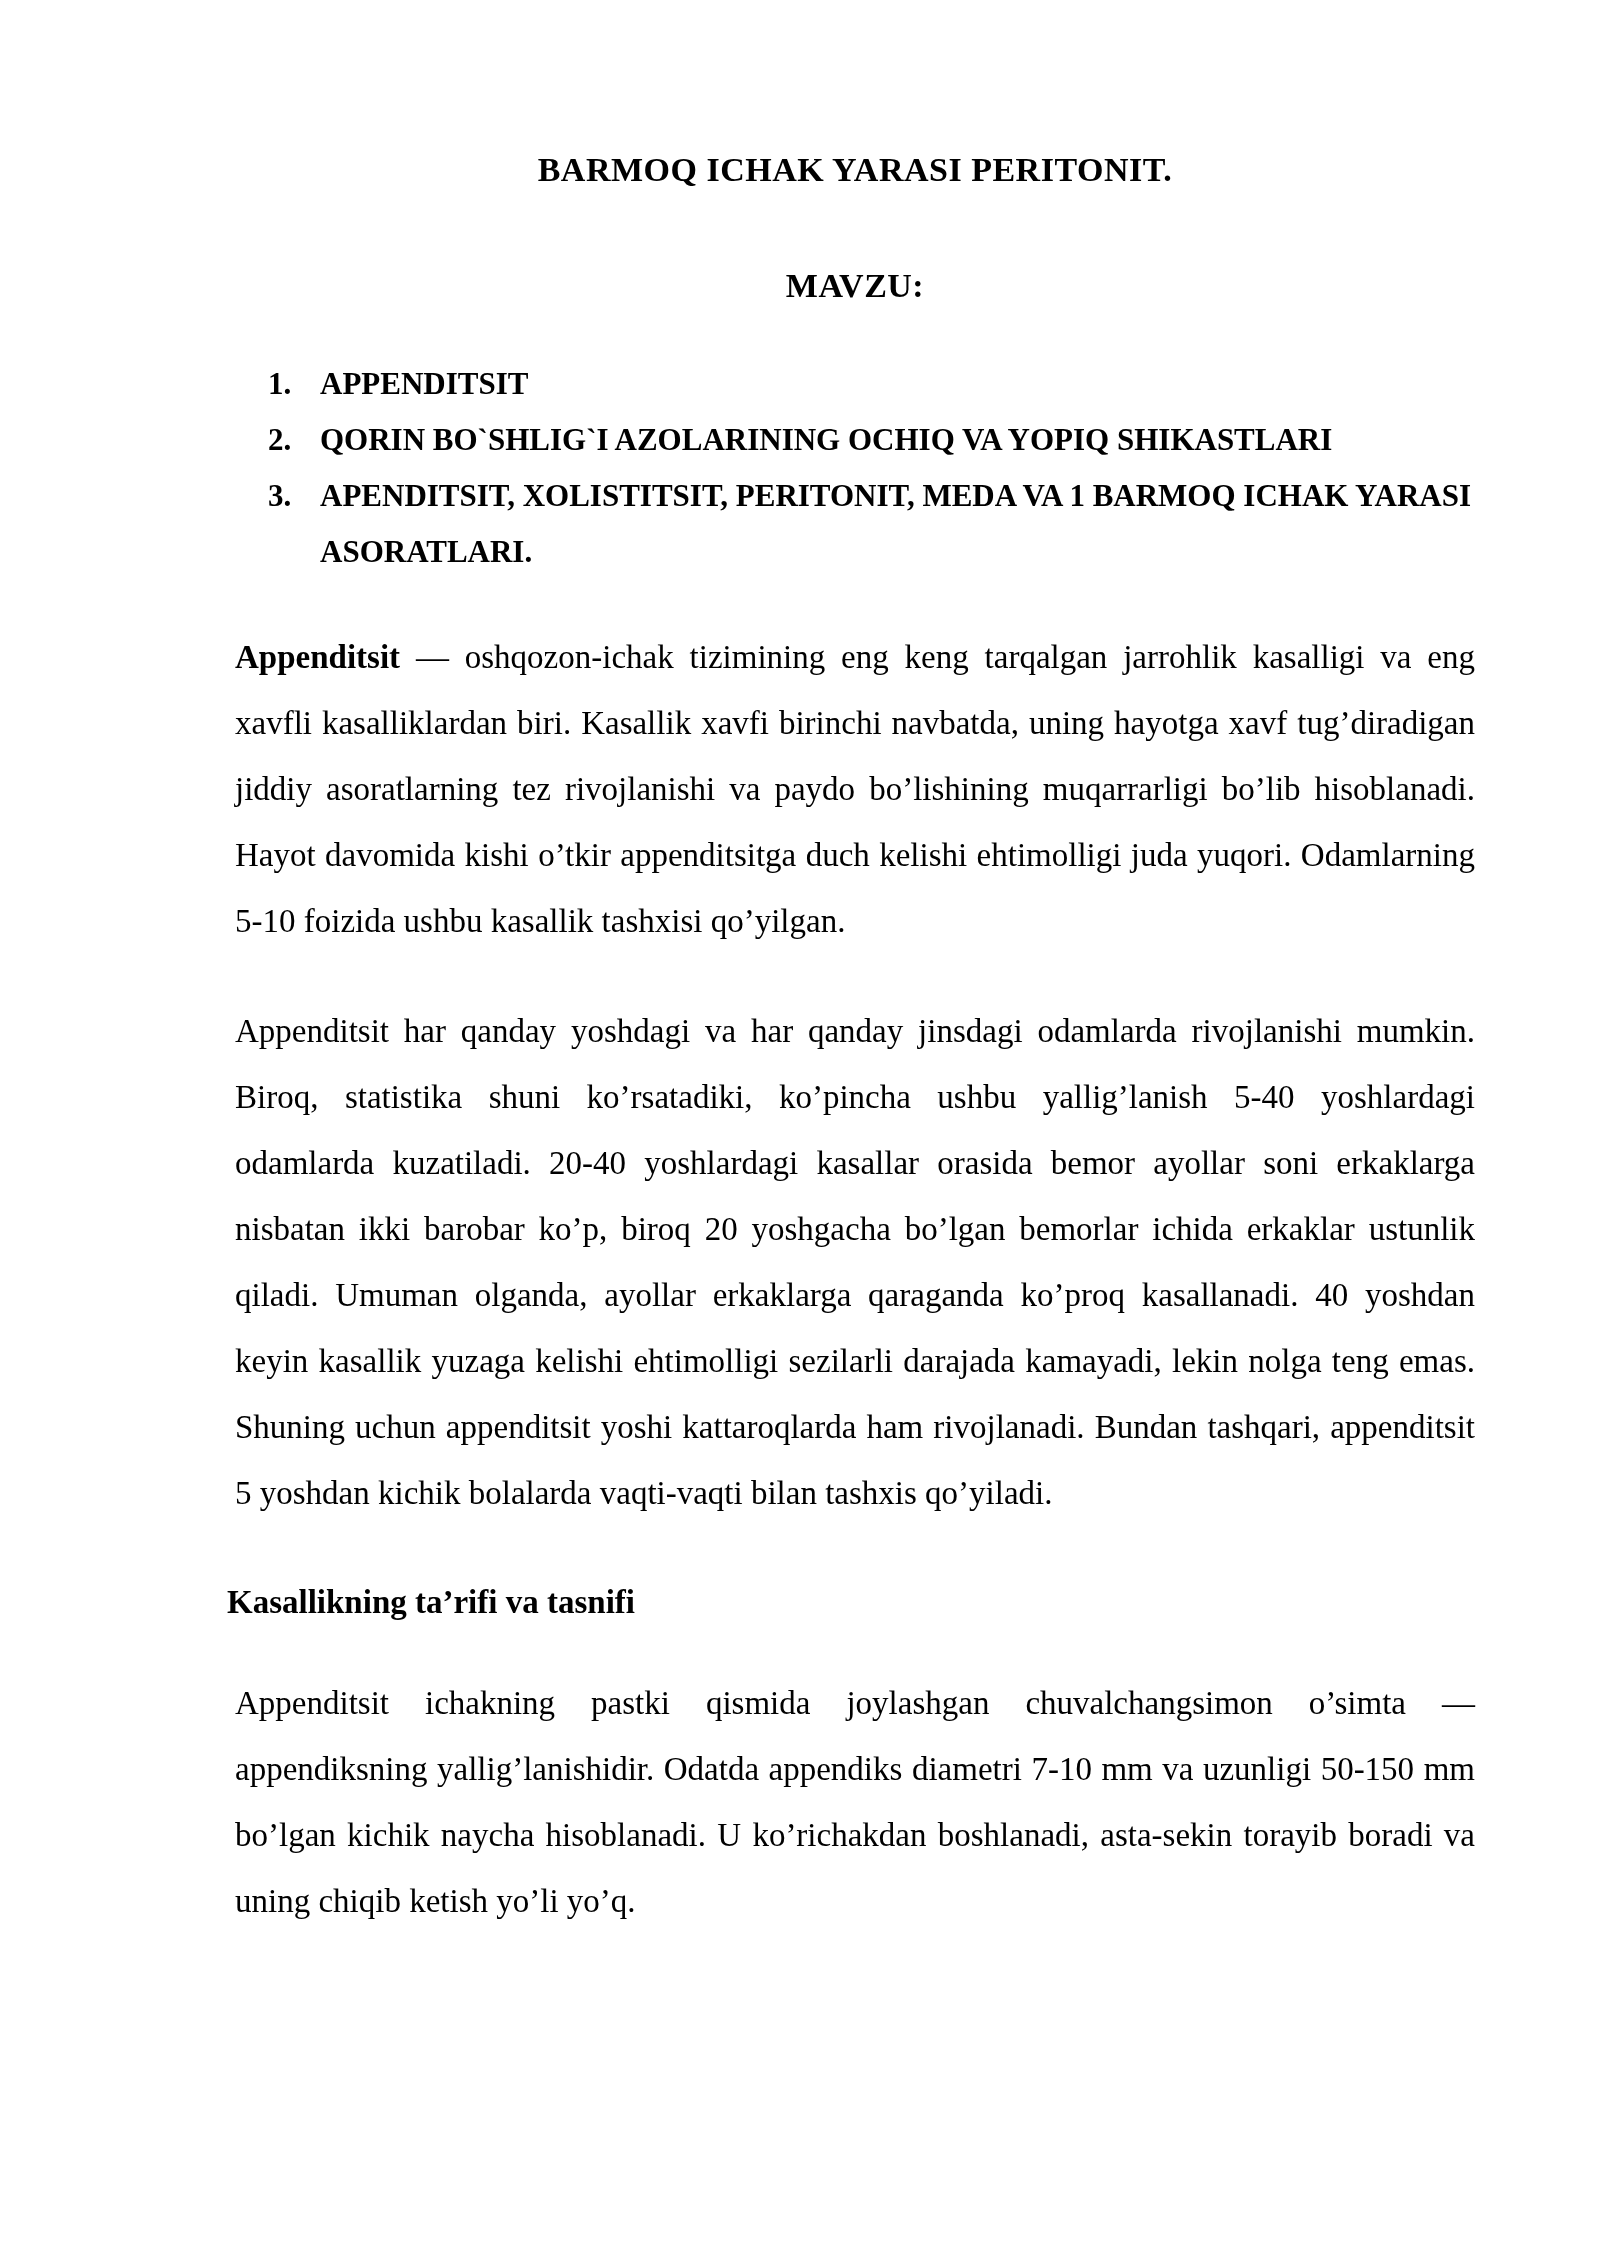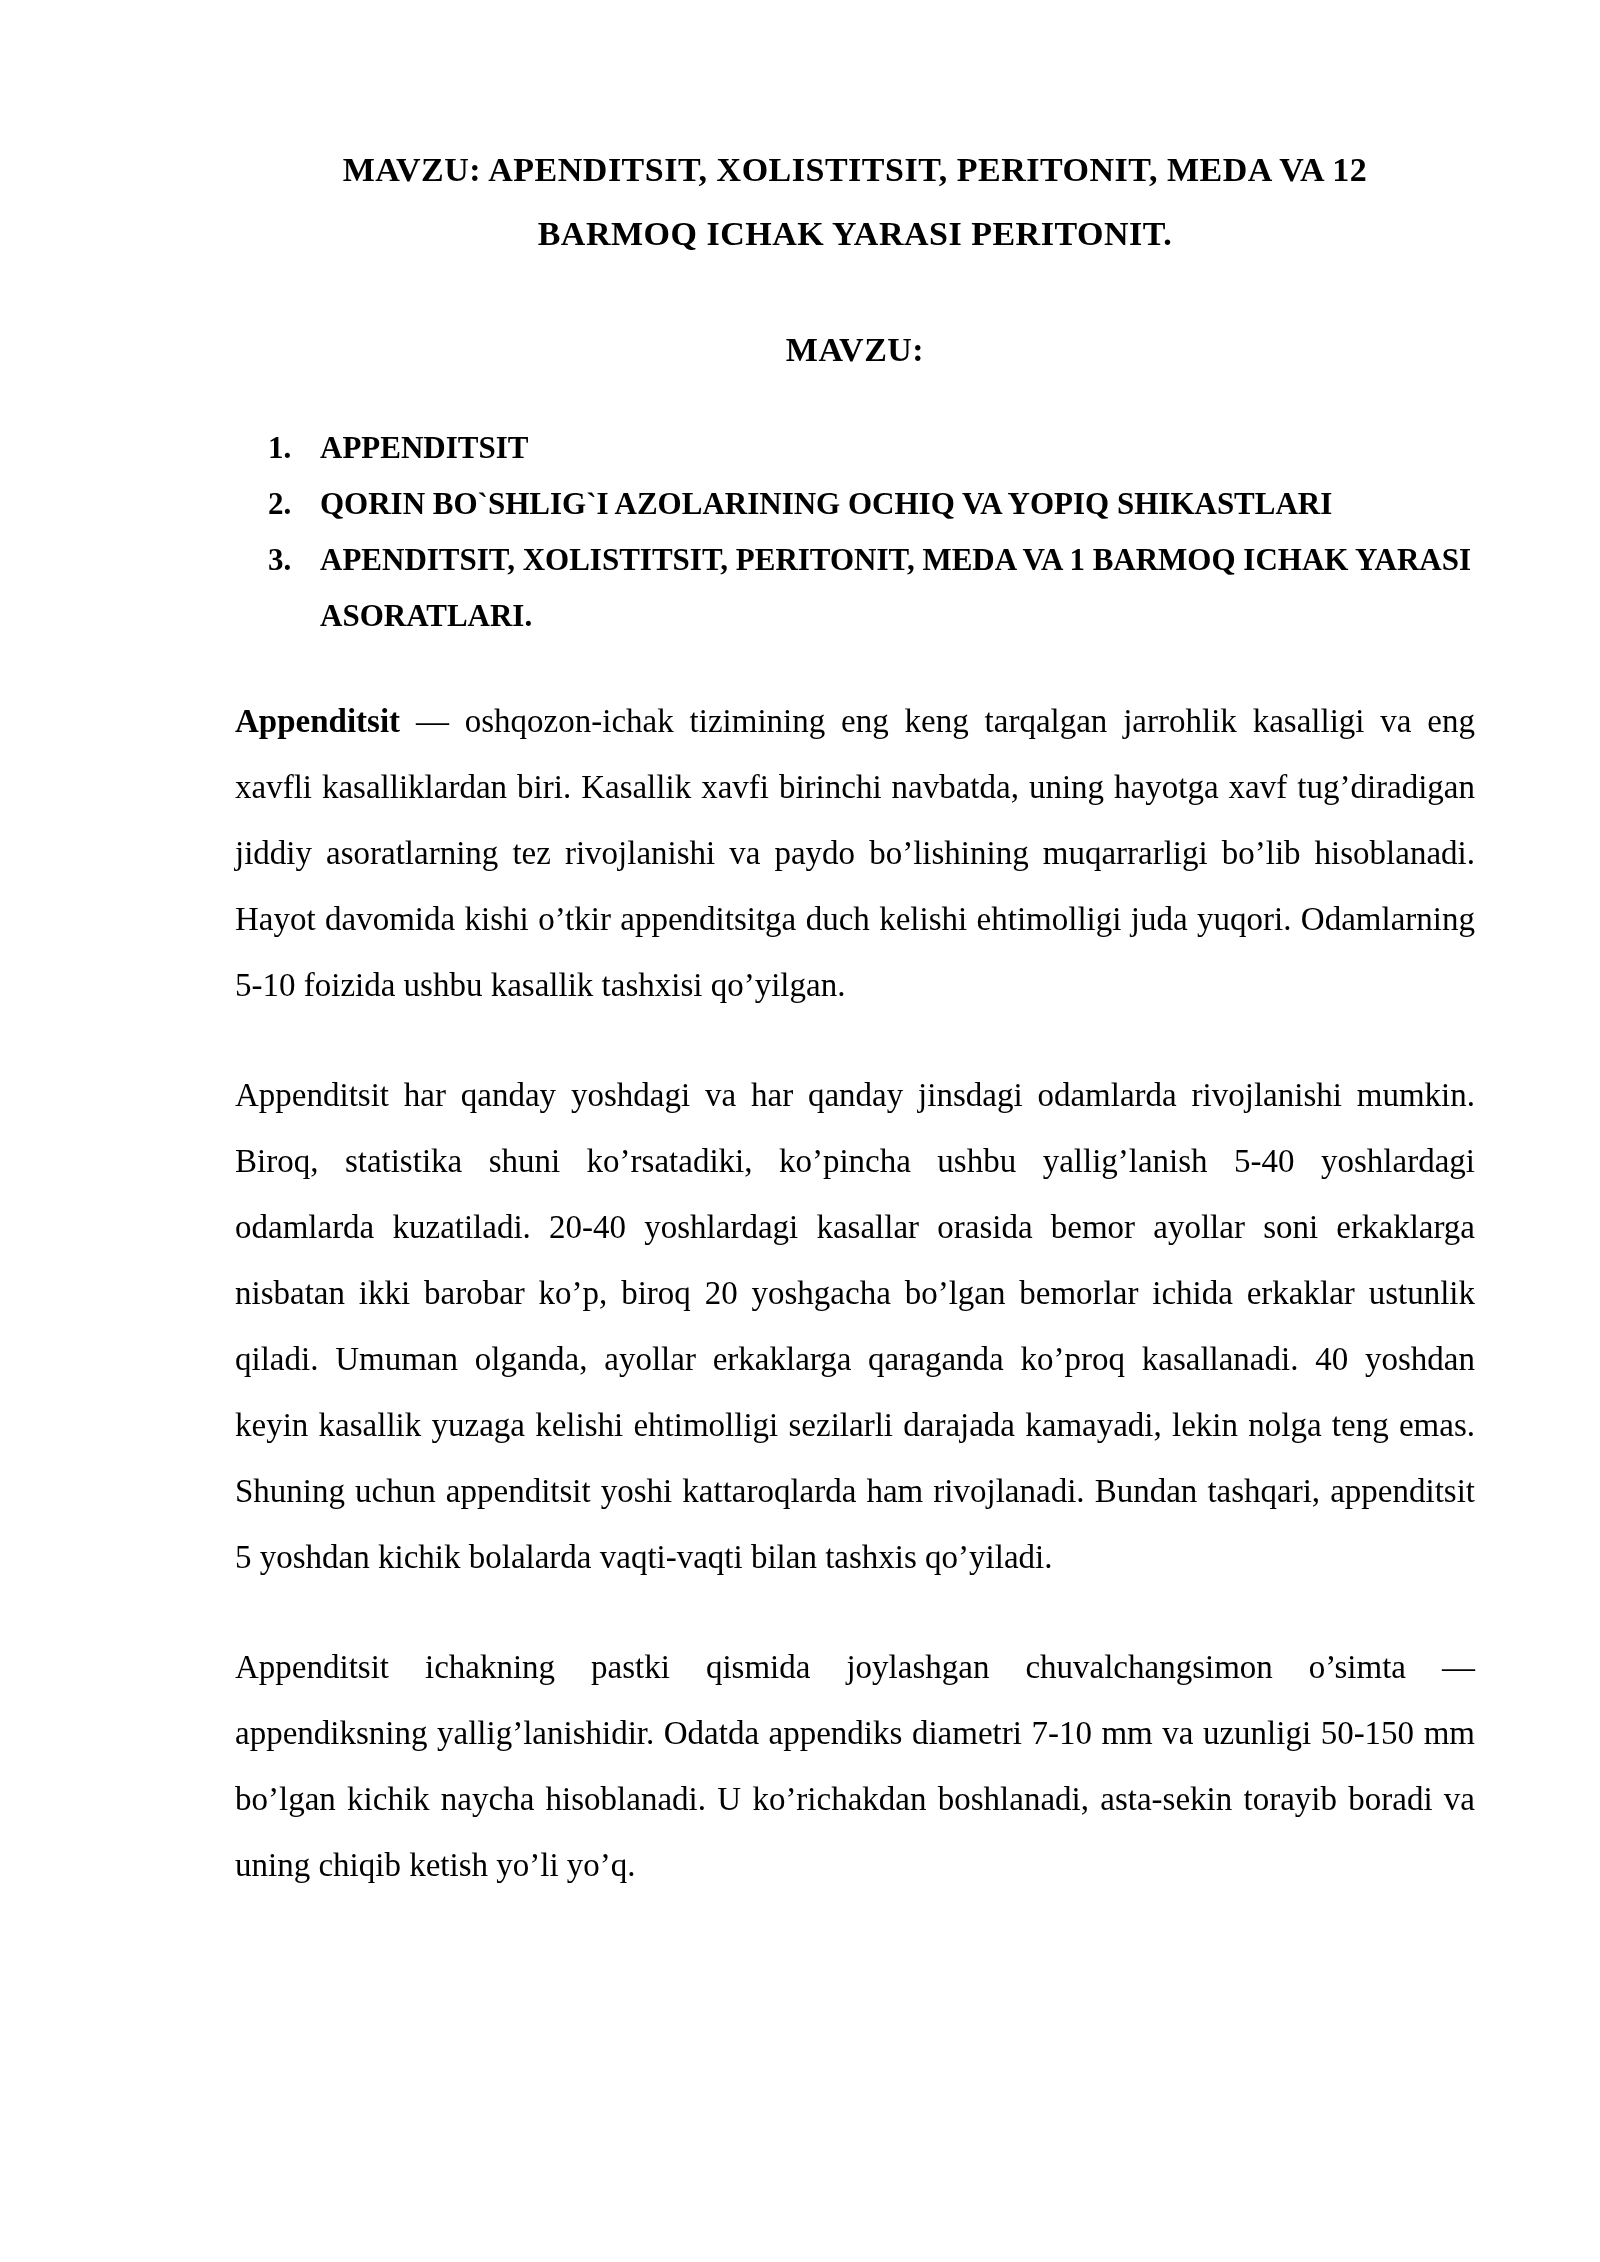--- a/index.html
+++ b/index.html
@@ -73,21 +73,20 @@
     line-height: 48px;
   }
 </style>
 </head>
 <body>
 
 <div class="page">
   <div class="content">
 
     <div class="doc-title">
-      <div>MAVZU: APENDITSIT, XOLISTITSIT, PERITONIT, MEDA VA 12</div>
       <div>BARMOQ ICHAK YARASI PERITONIT.</div>
     </div>
 
     <div class="plan-heading">MAVZU:</div>
 
     <div class="plan-list">
       <div class="plan-item">
         <span class="plan-num">1.</span>
         <span class="plan-text">APPENDITSIT</span>
       </div>
@@ -98,17 +97,18 @@
       <div class="plan-item">
         <span class="plan-num">3.</span>
         <span class="plan-text">APENDITSIT, XOLISTITSIT, PERITONIT, MEDA VA 1 BARMOQ ICHAK YARASI ASORATLARI.</span>
       </div>
     </div>
 
     <p class="para"><span class="lead-bold">Appenditsit</span><span> — oshqozon-ichak tizimining eng keng tarqalgan jarrohlik kasalligi va eng xavfli kasalliklardan biri. Kasallik xavfi birinchi navbatda, uning hayotga xavf tug’diradigan jiddiy asoratlarning tez rivojlanishi va paydo bo’lishining muqarrarligi bo’lib hisoblanadi. Hayot davomida kishi o’tkir appenditsitga duch kelishi ehtimolligi juda yuqori. Odamlarning 5-10 foizida ushbu kasallik tashxisi qo’yilgan.</span></p>
 
     <p class="para">Appenditsit har qanday yoshdagi va har qanday jinsdagi odamlarda rivojlanishi mumkin. Biroq, statistika shuni ko’rsatadiki, ko’pincha ushbu yallig’lanish 5-40 yoshlardagi odamlarda kuzatiladi. 20-40 yoshlardagi kasallar orasida bemor ayollar soni erkaklarga nisbatan ikki barobar ko’p, biroq 20 yoshgacha bo’lgan bemorlar ichida erkaklar ustunlik qiladi. Umuman olganda, ayollar erkaklarga qaraganda ko’proq kasallanadi. 40 yoshdan keyin kasallik yuzaga kelishi ehtimolligi sezilarli darajada kamayadi, lekin nolga teng emas. Shuning uchun appenditsit yoshi kattaroqlarda ham rivojlanadi. Bundan tashqari, appenditsit 5 yoshdan kichik bolalarda vaqti-vaqti bilan tashxis qo’yiladi.</p>
 
+    <h2 class="subheading">Kasallikning ta’rifi va tasnifi</h2>
 
     <p class="para">Appenditsit ichakning pastki qismida joylashgan chuvalchangsimon o’simta — appendiksning yallig’lanishidir. Odatda appendiks diametri 7-10 mm va uzunligi 50-150 mm bo’lgan kichik naycha hisoblanadi. U ko’richakdan boshlanadi, asta-sekin torayib boradi va uning chiqib ketish yo’li yo’q.</p>
 
   </div>
 </div>
 
 </body></html>

